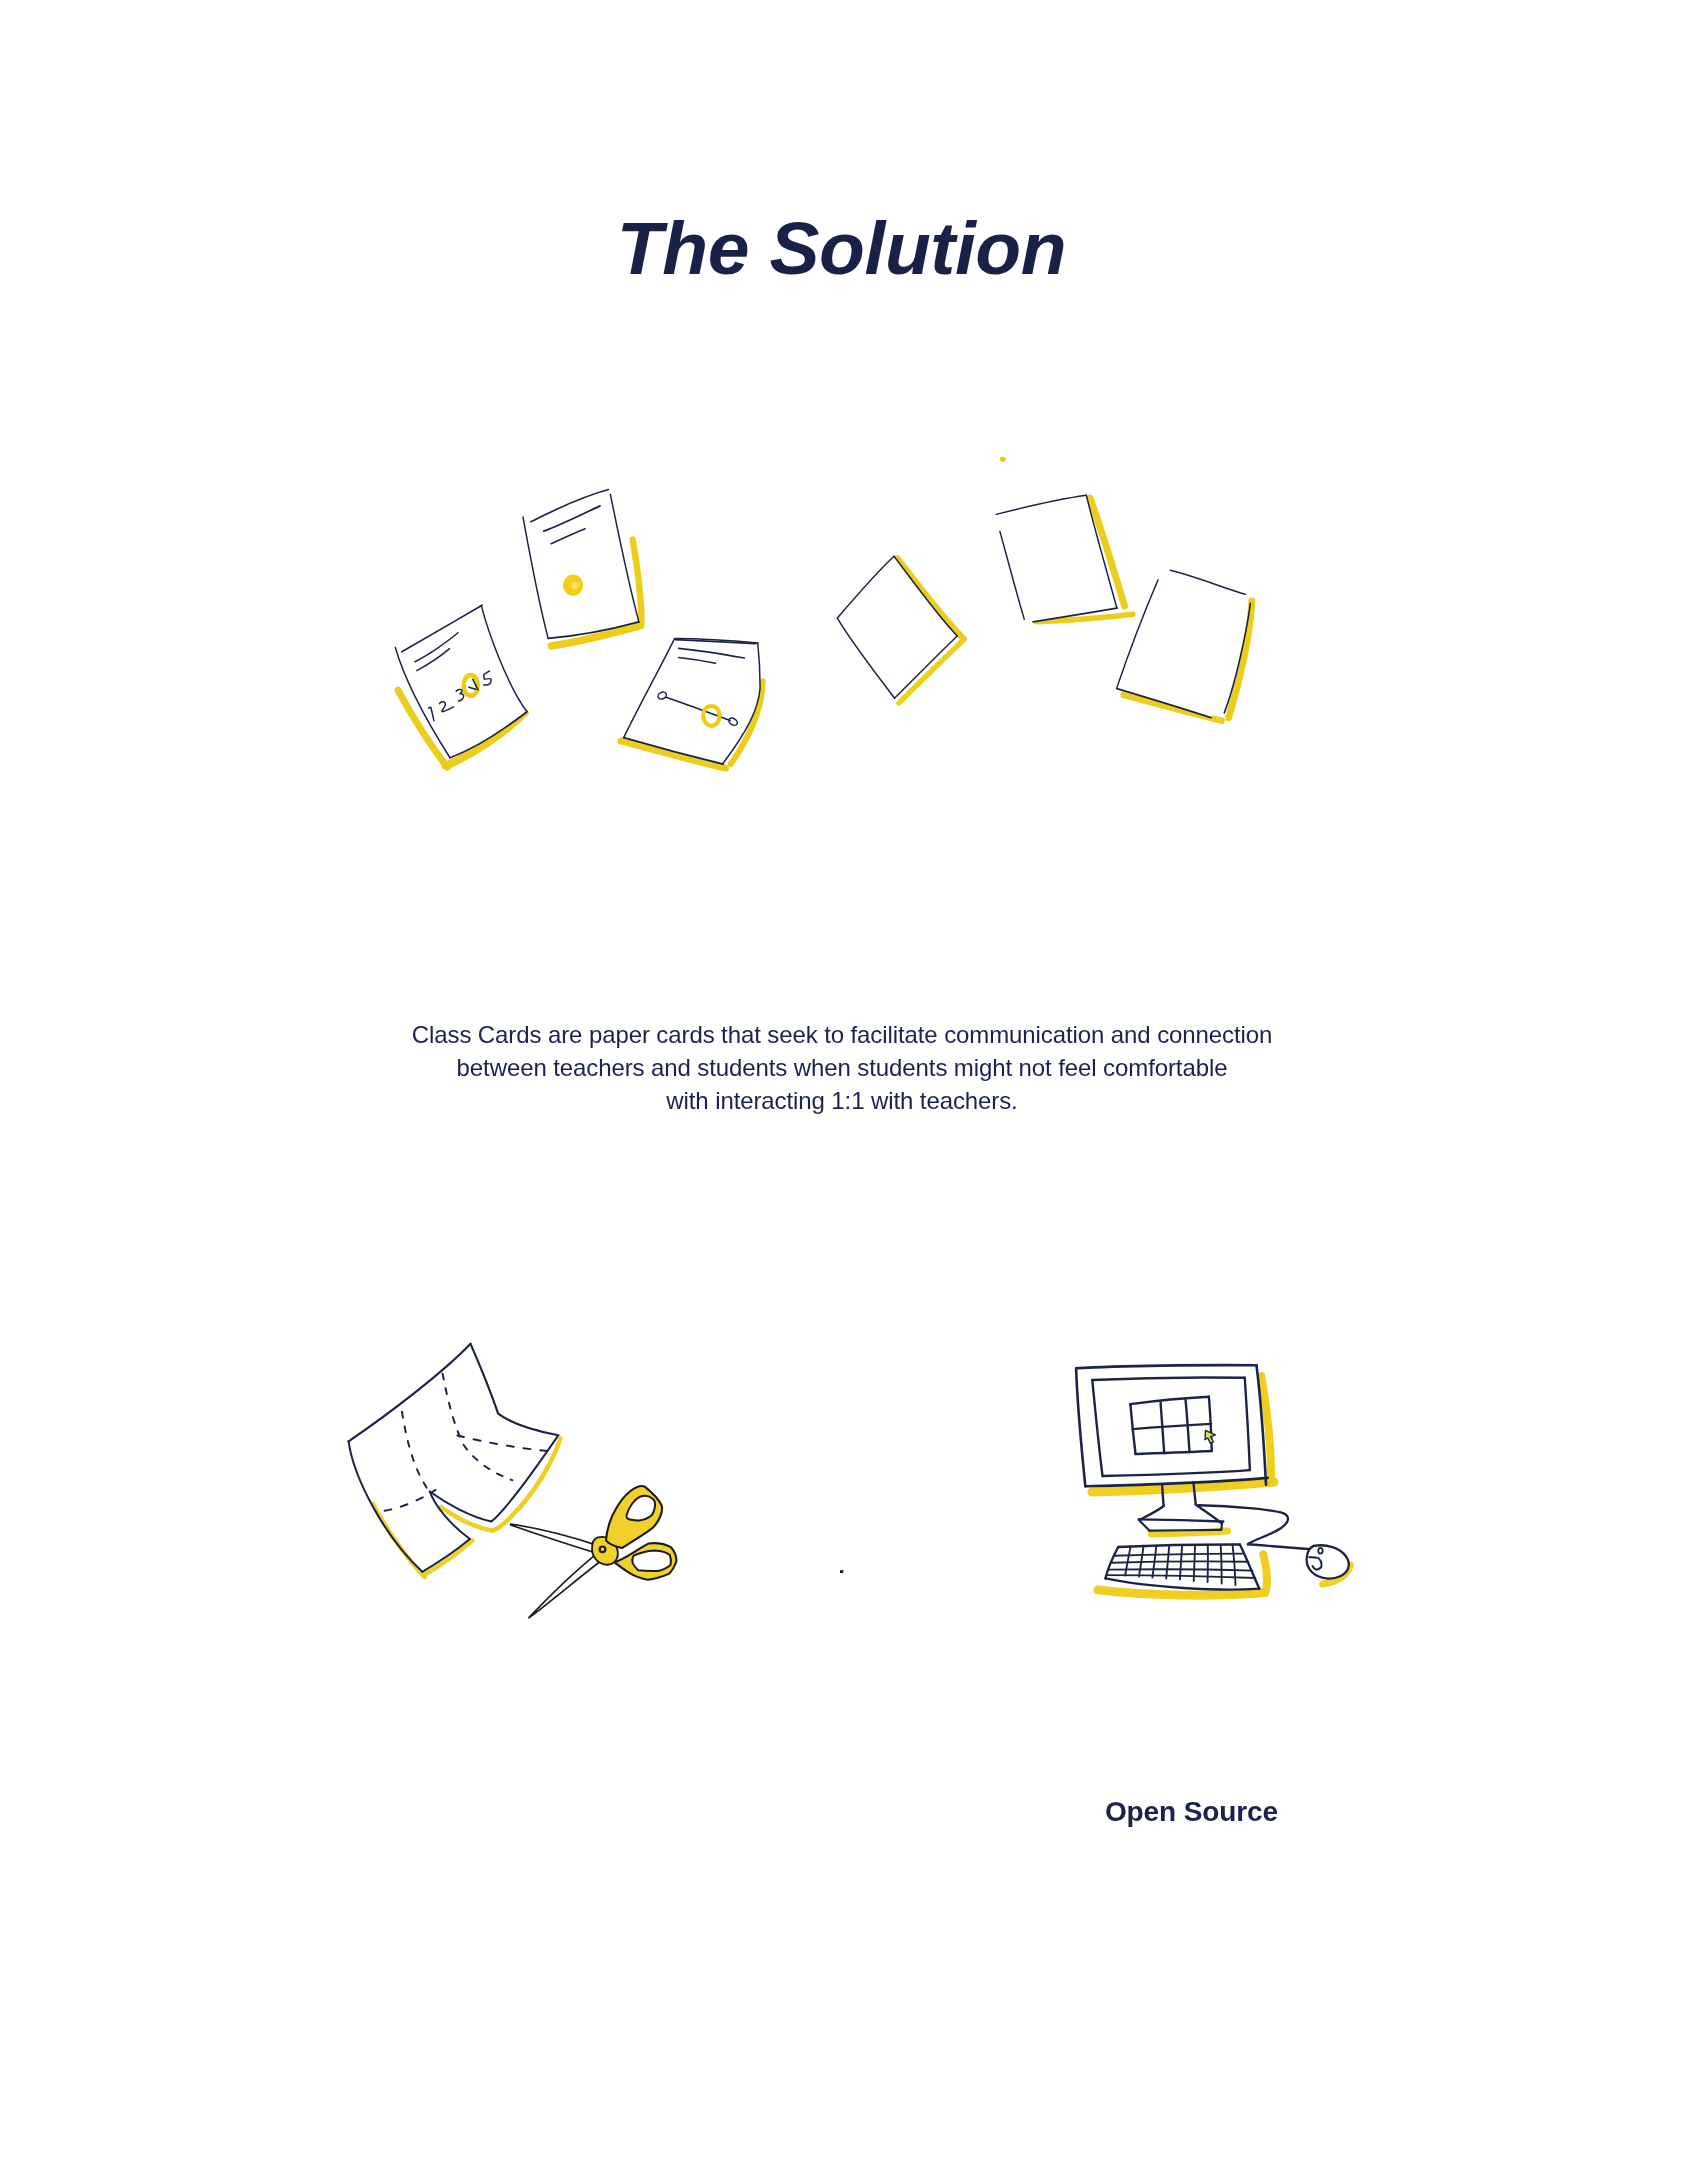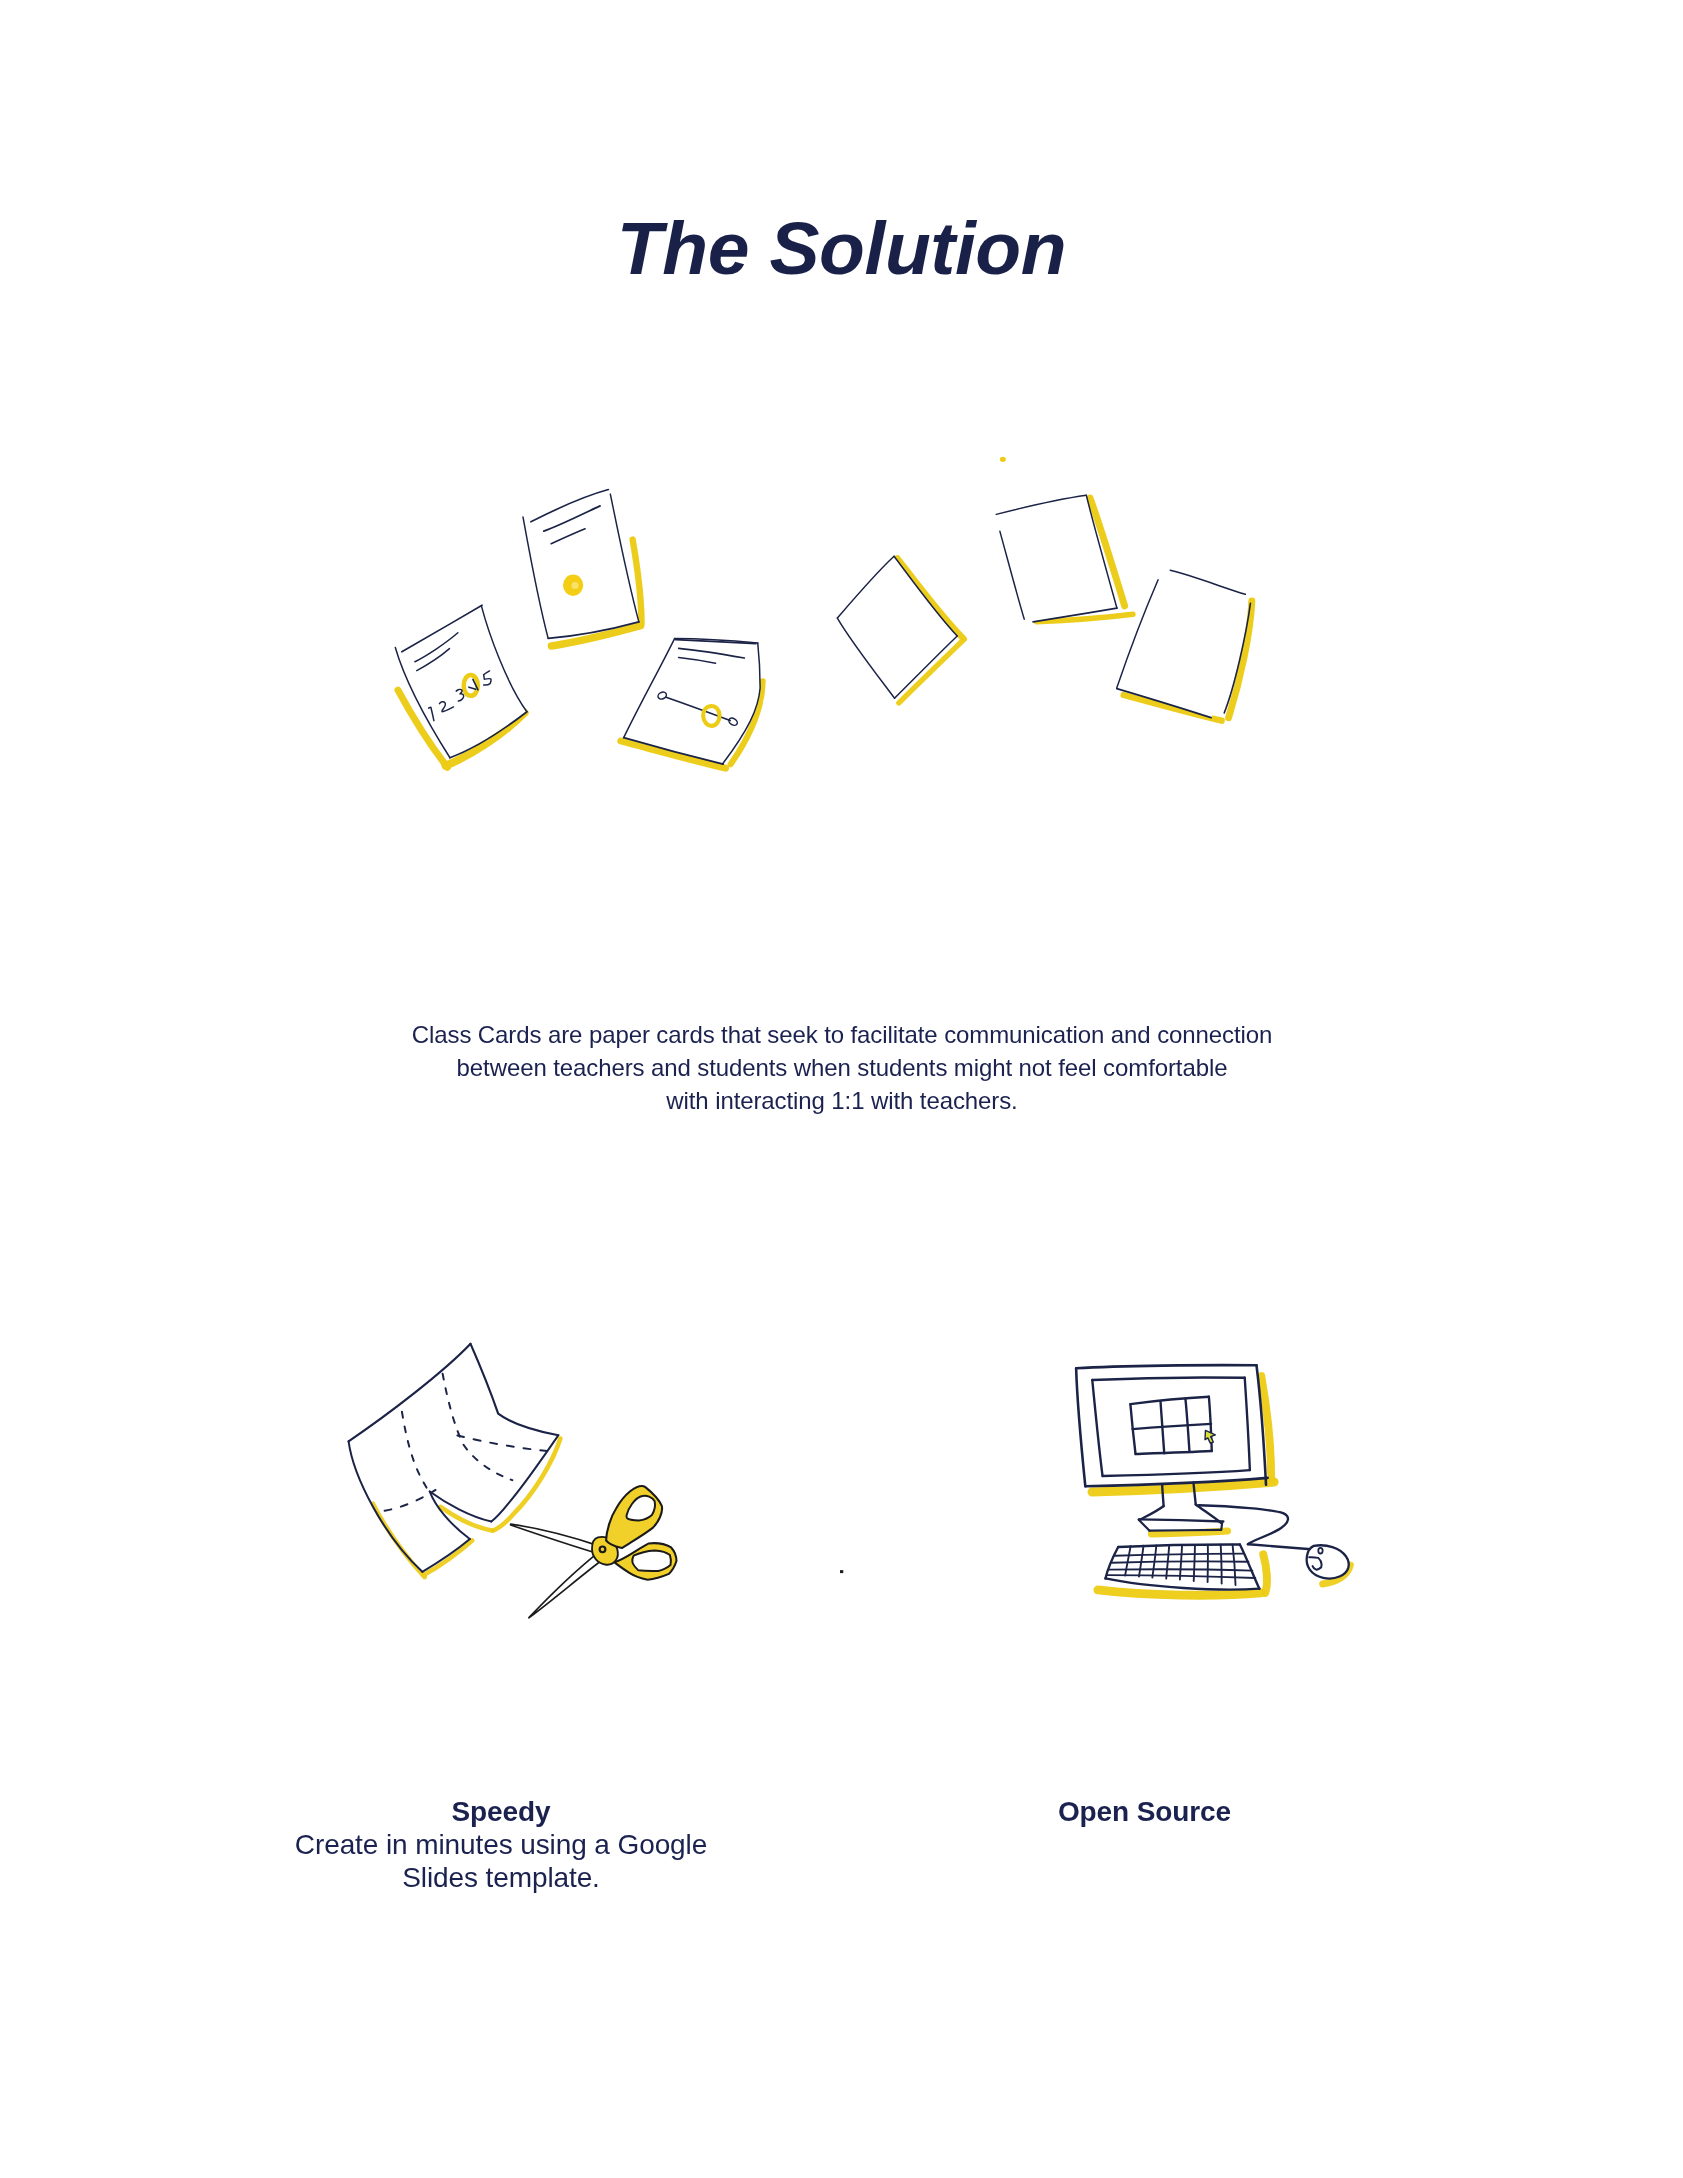--- a/index.html
+++ b/index.html
@@ -186,25 +186,20 @@
       <circle cx="608.6" cy="1565" r="2.9" fill="#f2d02a" stroke="#1b1b1b" stroke-width="2.2"></circle>
     </g>
 
     <g>
       <rect x="848.5" y="1586" width="3.3" height="3" fill="#1c1c1c"></rect>
     </g>
    </g>
   </svg>
   </div>
 
-  <div class="feat" id="f1" style="left:204px;width:594px;top:1795px;">
-    <div class="h">Speedy</div>
-    <div class="d">Create in minutes using a Google
-Slides template.</div>
-  </div>
 
   <div class="ill" id="computer-ill" style="left:0;top:0;width:1683px;height:2178px;pointer-events:none;">
   <svg width="1683" height="2178" viewBox="0 0 1700 2200" fill="none" aria-hidden="true">
    <g stroke-linecap="round" stroke-linejoin="round">
 
     <g>
       <path d="M1274 1390 C1280 1424 1284 1466 1284 1494" stroke="#edcc16" stroke-width="8" fill="none" opacity="0.96"></path>
       <path d="M1287 1497 C1240 1501 1170 1505.5 1103 1507" stroke="#edcc16" stroke-width="9" fill="none" opacity="0.96"></path>
       <path d="M1240 1546.5 C1215 1548 1185 1549 1163 1549.5" stroke="#edcc16" stroke-width="7" fill="none" opacity="0.93"></path>
       <path d="M1276 1570 C1280 1584 1281 1600 1278 1609" stroke="#edcc16" stroke-width="8" fill="none" opacity="0.96"></path>
@@ -279,17 +274,17 @@
                C1343 1596.8 1329 1594 1323 1585.5 C1317.5 1577.5 1319.5 1565 1327 1561.5 Z" fill="#ffffff" stroke="#1b2347" stroke-width="2.3"></path>
       <path d="M1322.4 1573 C1326 1572.8 1329.5 1573.2 1331.6 1573.6 C1333.6 1575.5 1334.8 1578 1334.9 1579.9
                C1334.9 1581.5 1334.7 1582.6 1334.5 1583.2 C1332.5 1584.8 1331 1585.5 1329.9 1585.7
                C1327.7 1584.8 1326.3 1583.3 1325.8 1581.9" stroke="#1b2347" stroke-width="2.0" fill="none"></path>
       <ellipse cx="1333.8" cy="1566.4" rx="2.2" ry="2.8" stroke="#1b2347" stroke-width="1.8" fill="none"></ellipse>
     </g>
    </g>
   </svg>
   </div>
 
-  <div class="feat" id="f2" style="left:798px;width:693px;top:1795px;">
+  <div class="feat" id="f2" style="left:845px;width:693px;top:1795px;">
     <div class="h">Open Source</div>
   </div>
 </div>
 
 
 </body></html>

